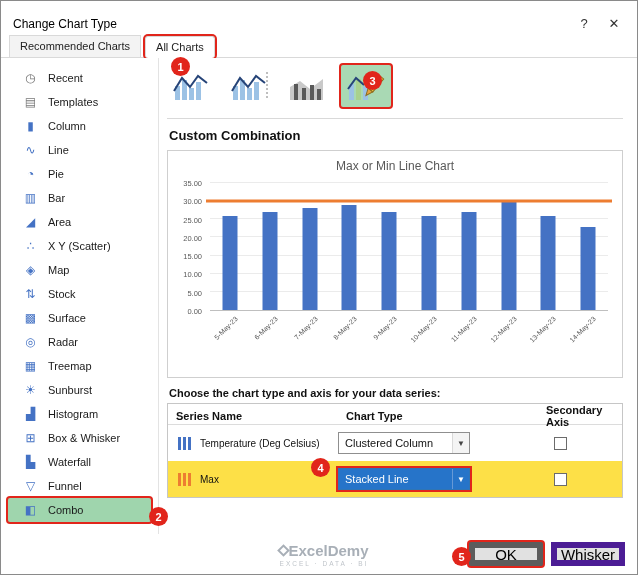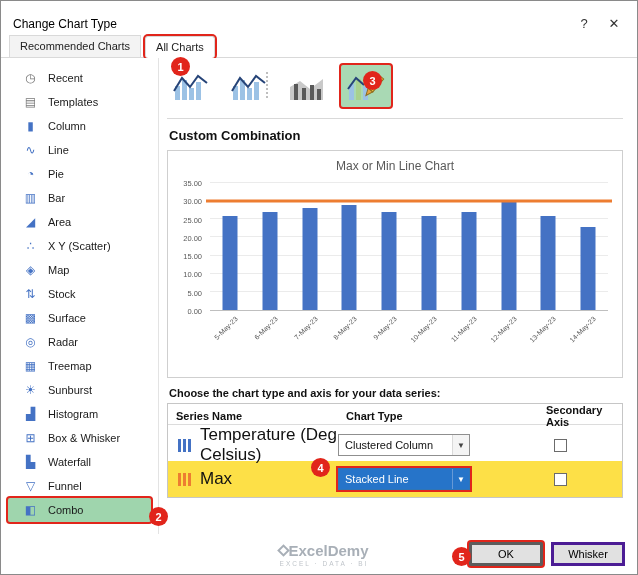--- a/index.html
+++ b/index.html
@@ -48,32 +48,32 @@
   .xtick { position:absolute; top:3px; width:54px; margin-left:-50px; text-align:right; font-size:7px; color:#595959; transform-origin:100% 0; transform:rotate(-45deg); white-space:nowrap; }
 
   .series-prompt { font-size:11px; font-weight:bold; color:#111; margin:9px 0 4px 2px; }
 
   
   .series-table { border:1px solid #c6c6c6; margin-right:2px; background:#fff; }
   .st-header { display:grid; grid-template-columns:170px 200px 1fr; height:21px; align-items:center; border-bottom:1px solid #dcdcdc; font-size:11px; font-weight:bold; color:#111; }
   .st-header span { padding-left:8px; }
   .st-row { display:grid; grid-template-columns:170px 200px 1fr; height:36px; align-items:center; }
   .st-row.selected { background:#fde047; }
-  .st-name-cell { display:flex; align-items:center; gap:9px; padding-left:10px; font-size:17px; color:#111; }
+  .st-name-cell { display:flex; align-items:center; gap:9px; padding-left:10px; font-size:10px; color:#111; }
   .swatch { width:13px; height:13px; flex:0 0 13px; }
   .dropdown { width:132px; height:22px; border:1px solid #8f8f8f; background:#fff; display:flex; align-items:center; font-size:11px; color:#111; cursor:default; }
   .dropdown .dd-text { flex:1; padding-left:6px; white-space:nowrap; overflow:hidden; }
   .dropdown .dd-btn { width:17px; height:100%; display:flex; align-items:center; justify-content:center; font-size:8px; color:#444; border-left:1px solid #d9d9d9; background:#f4f4f4; }
   .dropdown.hl { background:#2674c9; border-color:#2e75b6; color:#fff; box-shadow:0 0 0 2px #e1251b; }
   .dropdown.hl .dd-btn { background:#2674c9; color:#fff; border-left-color:#6699d6; }
   .st-check { width:13px; height:13px; border:1px solid #6b6b6b; background:#fff; justify-self:center; margin-right:40px; }
 
   
   .footer { position:absolute; left:0; right:0; bottom:0; height:40px; display:flex; align-items:center; justify-content:flex-end; gap:8px; padding:0 12px; background:#fff; }
-  .btn { width:74px; height:24px; background:#e1e1e1; border:3px solid #4c1d95; font-size:11px; display:flex; align-items:center; justify-content:center; cursor:default; }
+  .btn { width:74px; height:24px; background:#e1e1e1; border:6px solid #4c1d95; font-size:15px; display:flex; align-items:center; justify-content:center; cursor:default; }
   .btn.ok { border-color:#5c5c5c; box-shadow:0 0 0 2px #e1251b; border-radius:2px; }
 
   .watermark { position:absolute; left:238px; bottom:7px; width:170px; text-align:center; opacity:.85; pointer-events:none; }
   .wm-name { display:flex; align-items:center; justify-content:center; font-size:15px; font-weight:bold; color:#9aa2ab; }
   .wm-diamond { width:9px; height:9px; border:2px solid #9aa2ab; transform:rotate(45deg); display:inline-block; }
   .wm-tag { font-size:6.5px; letter-spacing:2px; color:#b4bac0; margin-top:1px; }
 
   
   .annot { position:absolute; width:19px; height:19px; border-radius:50%; background:#e1251b; color:#fff; font-size:11px; font-weight:bold; display:flex; align-items:center; justify-content:center; z-index:20; }
   .annot-1 { left:170px; top:56px; }

